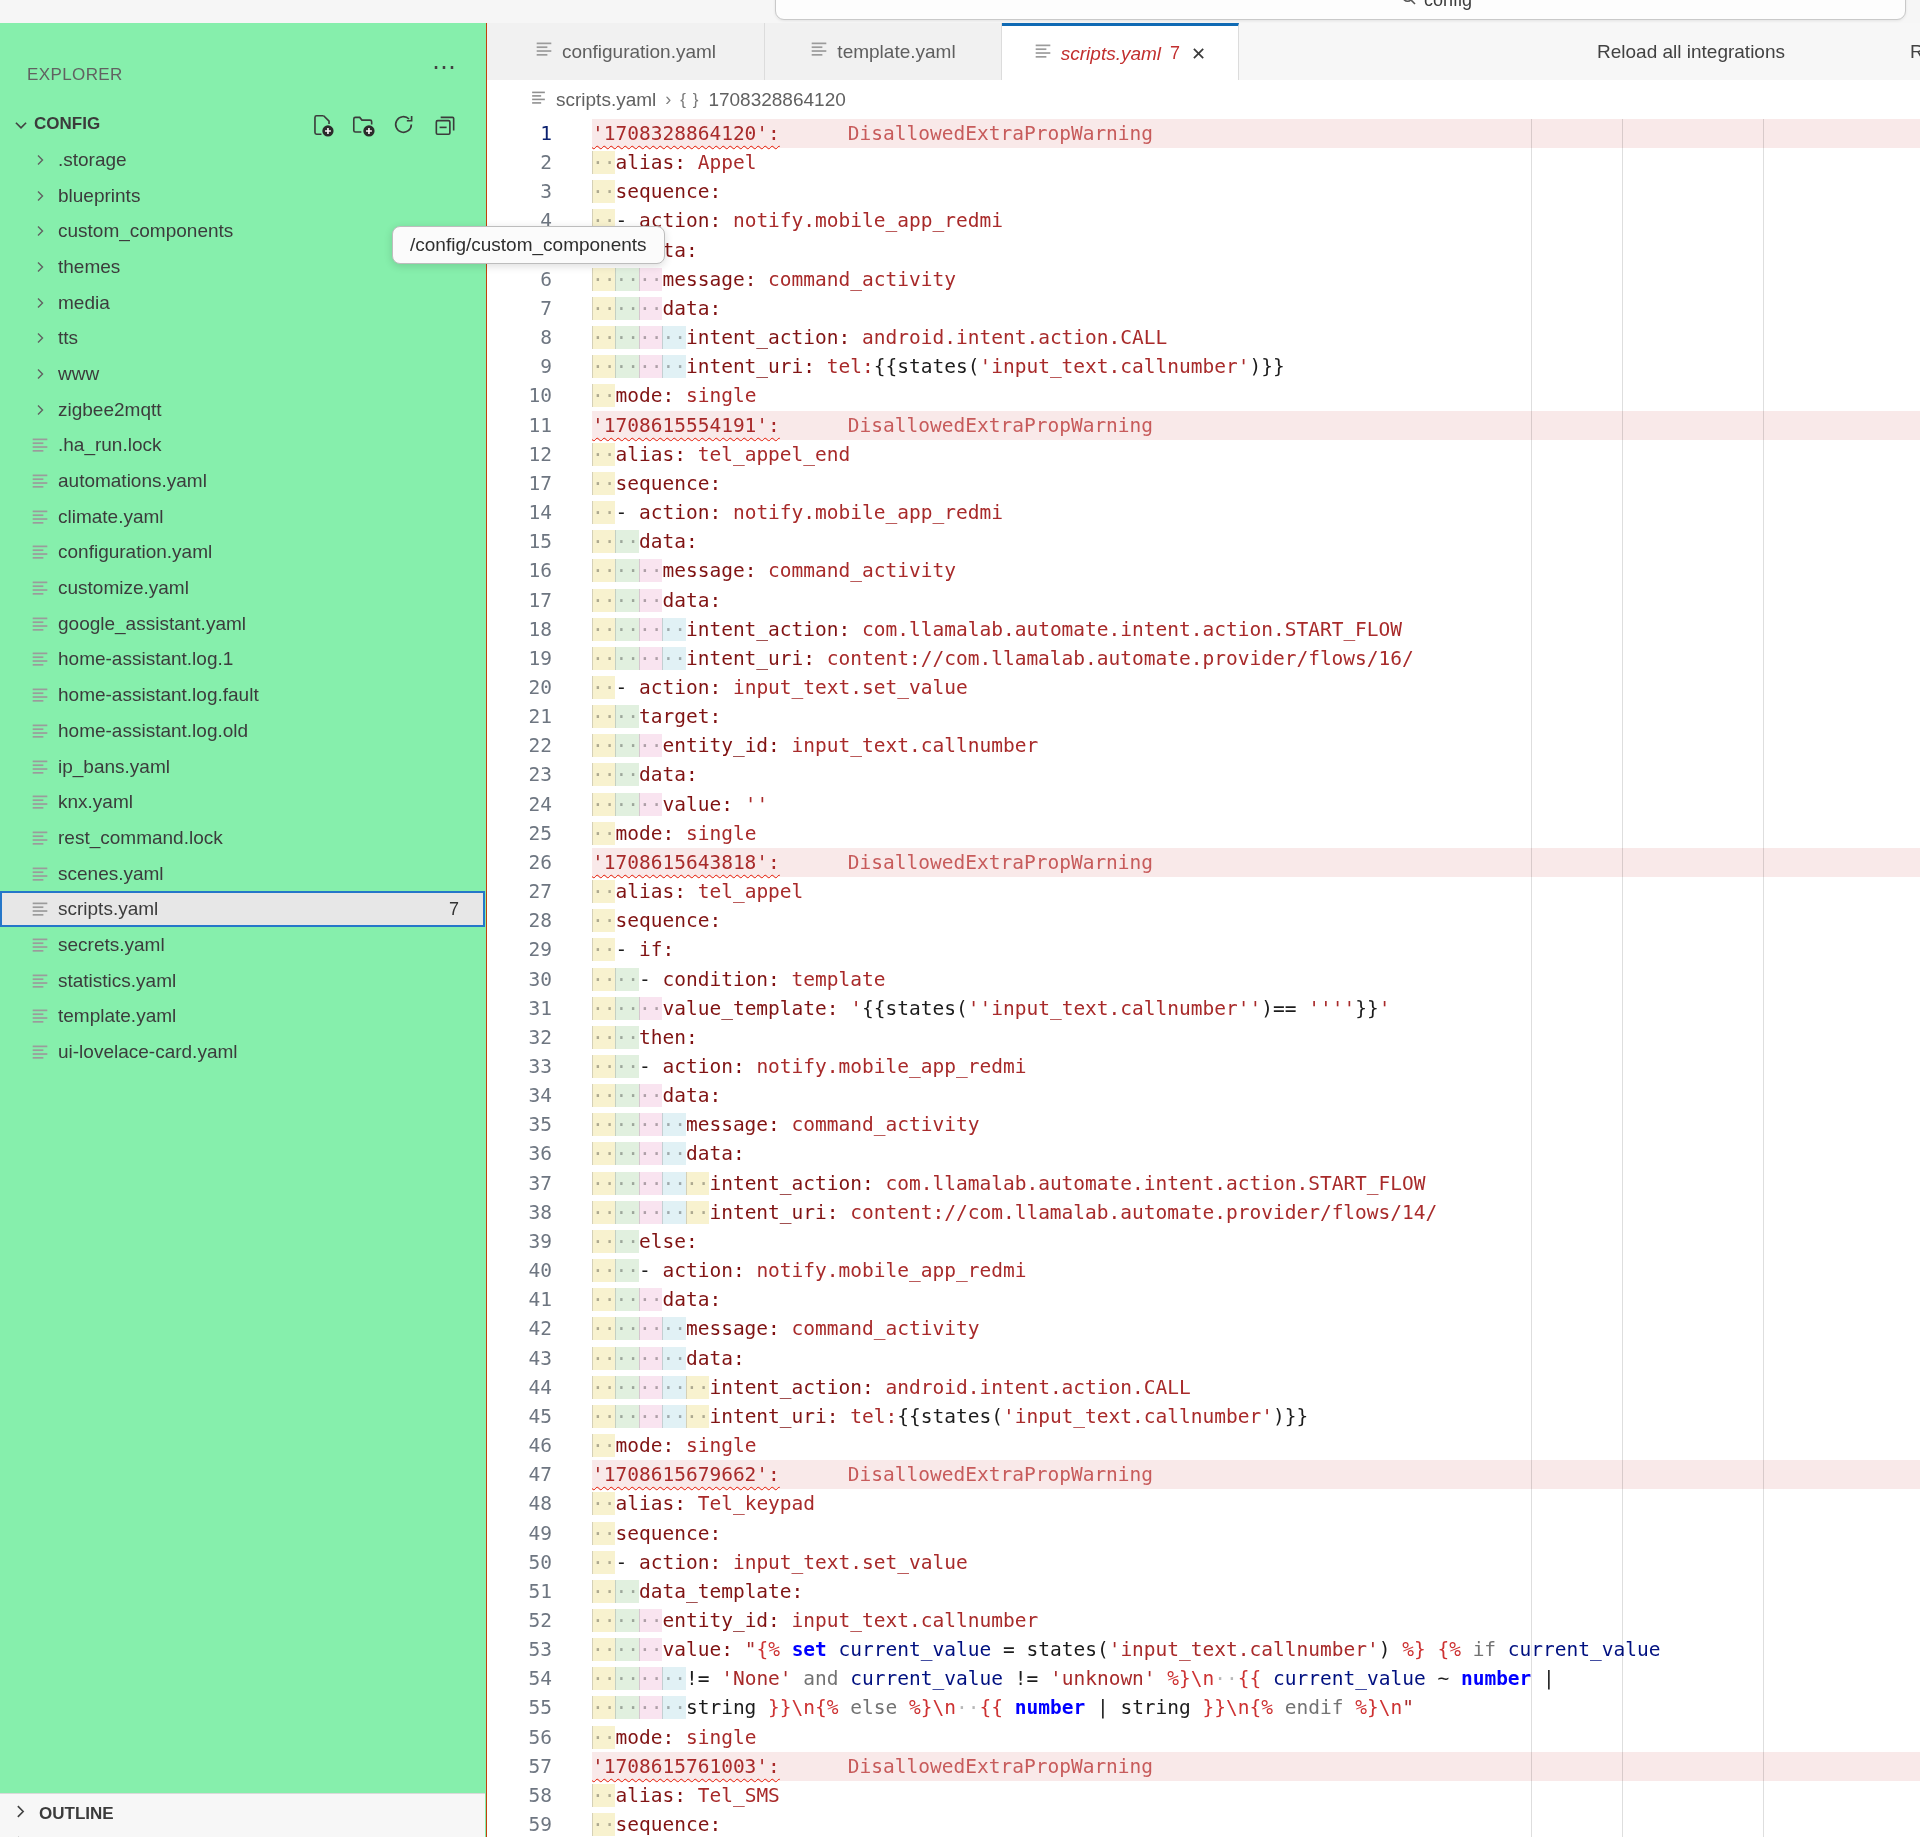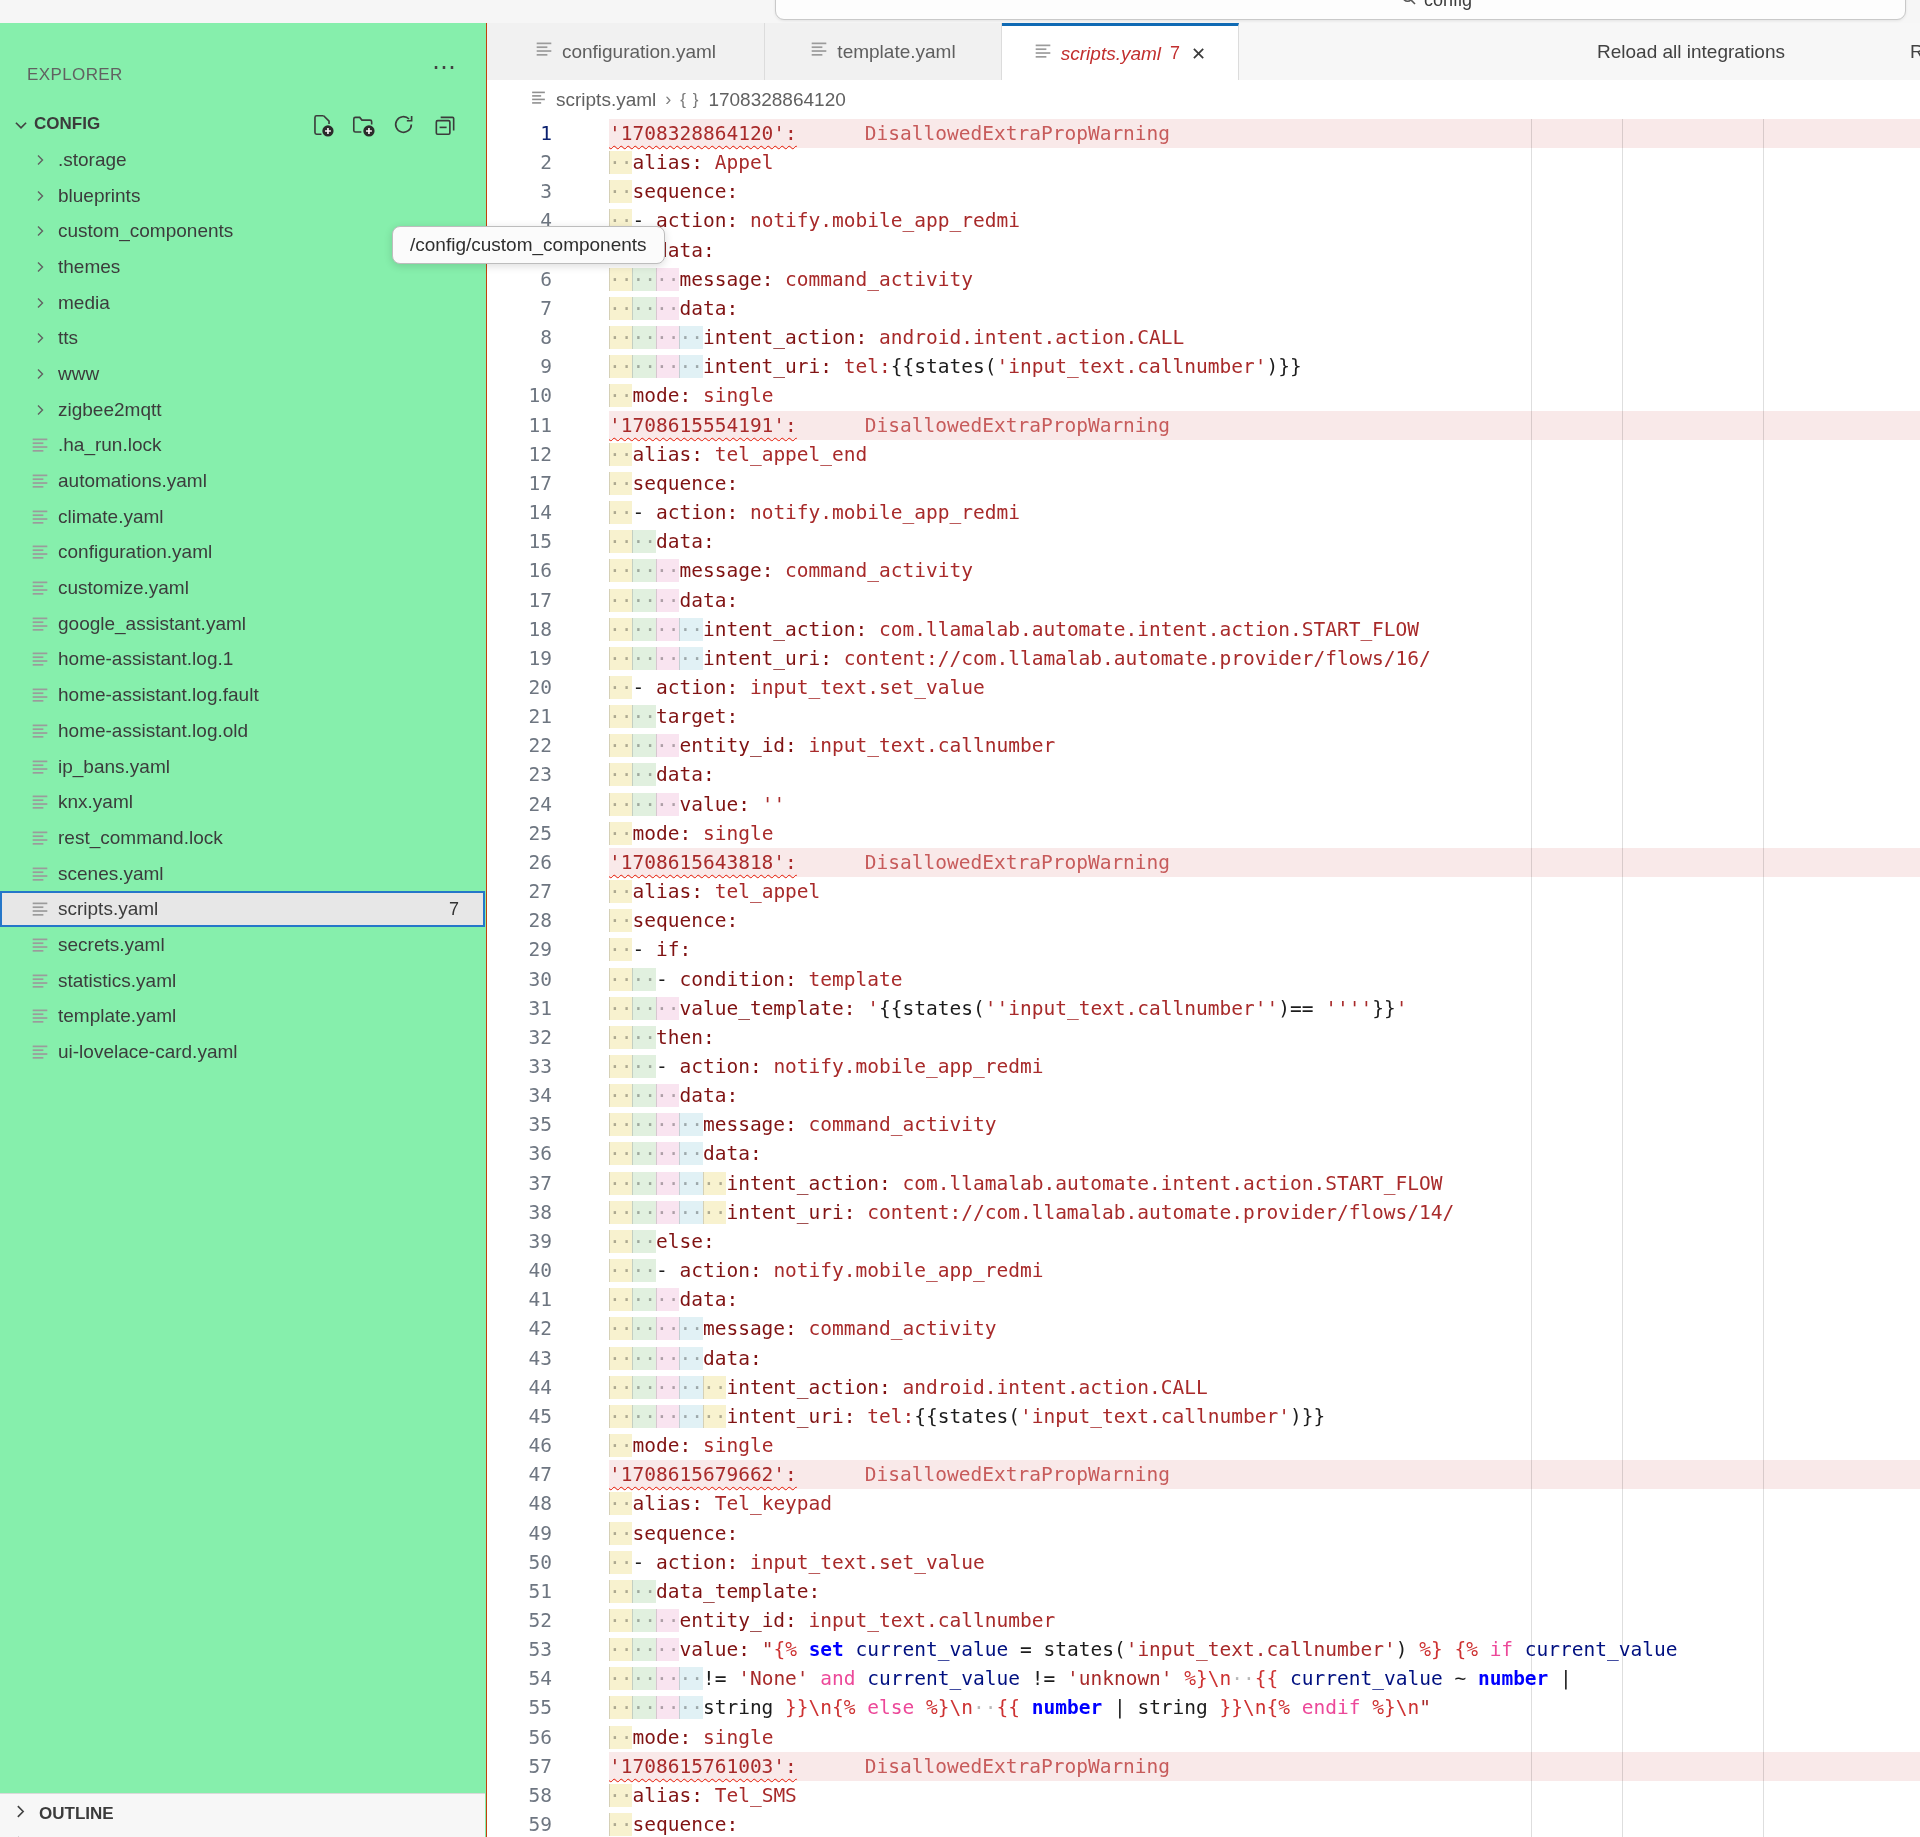--- a/index.html
+++ b/index.html
@@ -63,29 +63,29 @@
               display:flex;align-items:center;padding-left:43px;gap:9px;font-size:19px;color:#616161;}
   .crumb-sep{color:#818181;font-size:18px;}
   .crumb-sym{color:#7a7a7a;font-size:17px;letter-spacing:1px;}
 
   
   .code{position:absolute;left:487px;top:119px;right:0;bottom:0;background:#fff;overflow:hidden;
         font-family:"DejaVu Sans Mono",monospace;font-size:19.5px;}
   .line{display:flex;height:29.17px;line-height:29.17px;white-space:pre;}
   .num{width:65px;flex:none;text-align:right;color:#6e7681;}
   .num.active{color:#0b216f;}
-  .body{margin-left:57px;flex:1;position:relative;}
+  .body{margin-left:40px;flex:1;position:relative;}
   .line.warn .body{background:#f9e9e9;}
   .ind{color:rgba(0,0,0,0.3);}
   .seg.k{color:#801313;}
   .seg.v{color:#a82a2a;}
   .seg.b{color:#1c1c1c;}
   .seg.j{color:#cd3131;}
   .seg.kb{color:#0000ff;font-weight:bold;}
-  .seg.kp{color:#ec4899;text-align:center;}
+  .seg.kp{color:#737373;text-align:center;}
   .seg.vn{color:#001080;}
   .seg.ws{color:rgba(0,0,0,0.28);}
   .sq{text-decoration:underline;text-decoration-style:wavy;text-decoration-color:#e51400;
       text-decoration-thickness:1.4px;text-underline-offset:5px;}
   .warnmsg{color:#c75b5b;margin-left:68px;}
   .ruler{position:absolute;top:119px;bottom:0;width:1px;background:rgba(0,0,0,0.13);pointer-events:none;}
 
   
   .tooltip{position:absolute;left:392px;top:226px;height:36px;display:flex;align-items:center;
            padding:0 17px;background:#fbfbfb;border:1px solid #bdbdbd;border-radius:8px;

